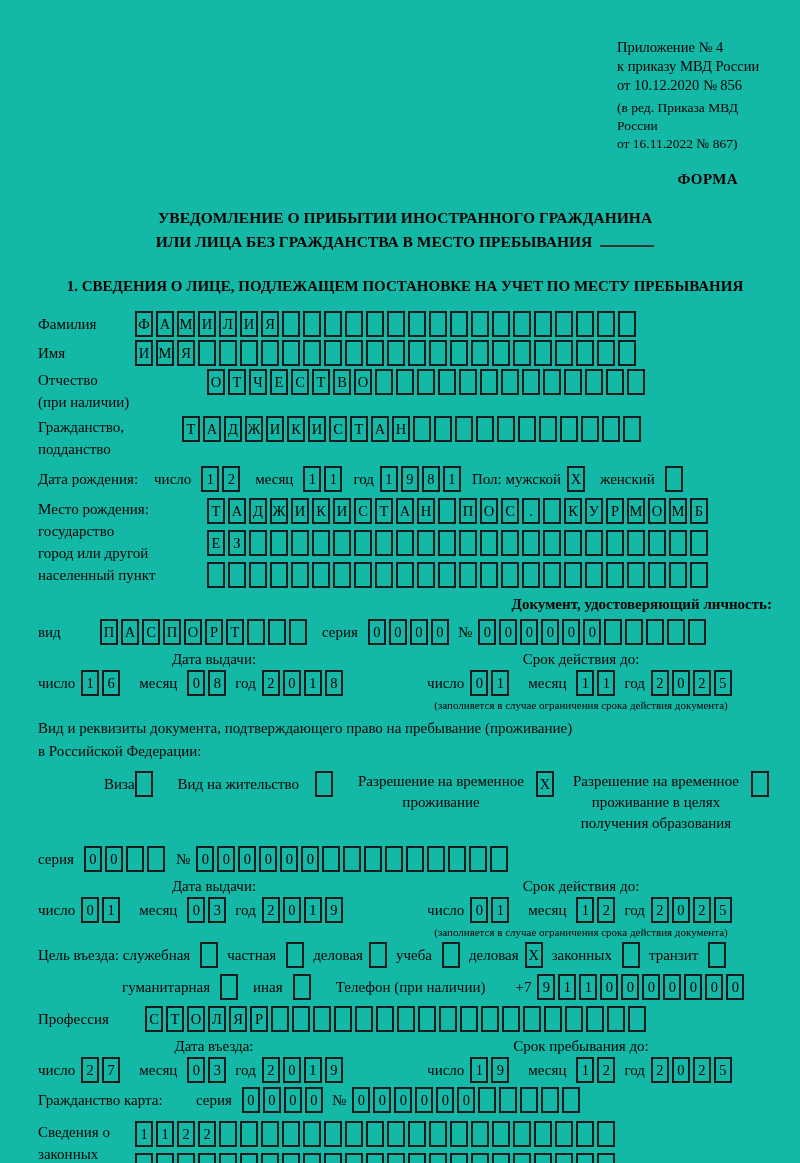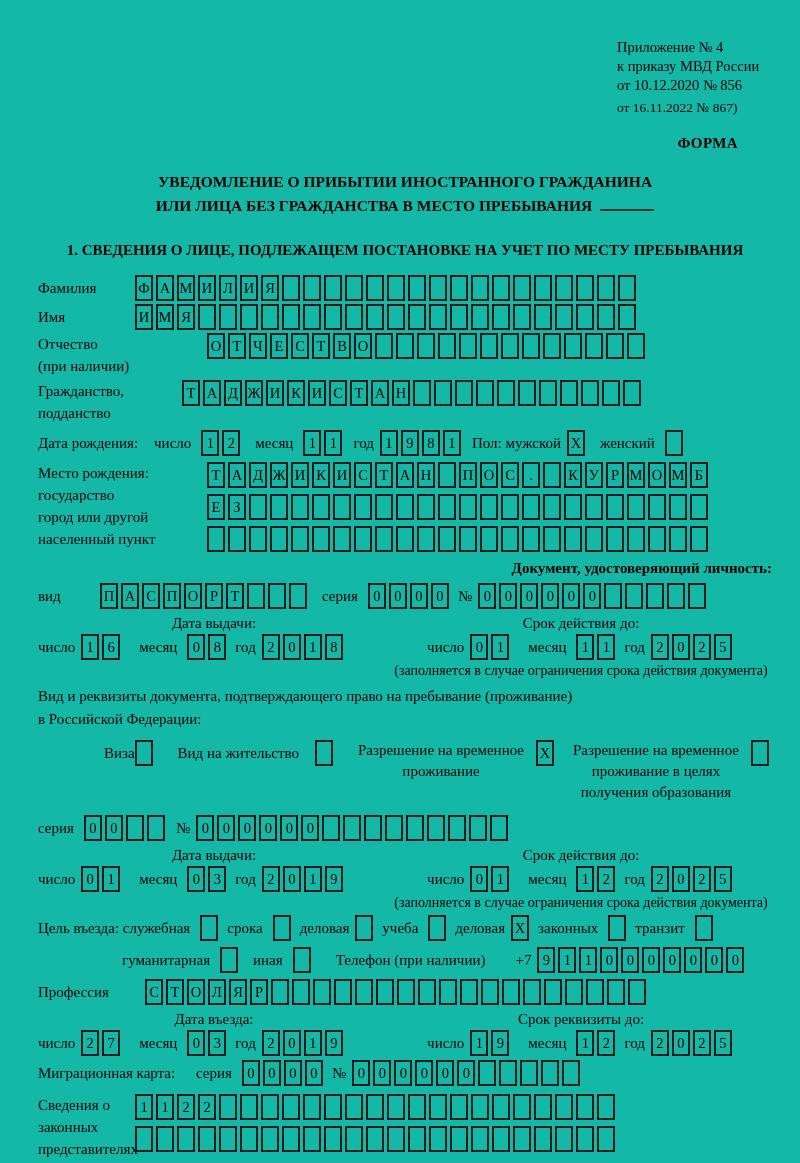--- a/index.html
+++ b/index.html
@@ -43,39 +43,40 @@
   .mr6 { margin-right: 6px; } .mr10 { margin-right: 10px; }
 
   .doc-head { text-align: right; font-weight: bold; font-size: 15px; margin: 8px 0 6px 0; }
 
   .datecols { display: flex; margin: 6px 0 4px 0; }
   .dcol { display: flex; flex-direction: column; font-family: Liberation Serif, serif; }
   .dcol.left  { width: 352px; }
   .dcol.right { width: 382px; }
   .dhead { text-align: center; font-size: 15px; margin-bottom: 2px; }
   .drow  { display: flex; align-items: center; }
-  .dnote { font-size: 14px; margin-top: 3px; text-align: center; white-space: nowrap; }
+  .dnote { font-size: 11px; margin-top: 3px; text-align: center; white-space: nowrap; }
 
   .resdoc { font-size: 15px; line-height: 1.55; margin-top: 6px; }
 
   .permits { display: flex; align-items: flex-start; margin-top: 8px; margin-bottom: 12px; justify-content: flex-end; }
   .cbl { font-size: 15px; line-height: 26px; flex: none; }
   .cbl.center { text-align: center; white-space: pre-line; line-height: 21px; }
 </style>
 </head>
 <body>
 
 <div class="page">
 
   <div class="annex">
     <div>Приложение № 4</div>
     <div>к приказу МВД России</div>
     <div>от 10.12.2020 № 856</div>
   </div>
   <div class="edition">
+    <div>(в ред. Приказа МВД России</div>
     <div>от 16.11.2022 № 867)</div>
   </div>
   <div class="forma">ФОРМА</div>
 
   <div class="title">
     <div>УВЕДОМЛЕНИЕ О ПРИБЫТИИ ИНОСТРАННОГО ГРАЖДАНИНА</div>
     <div><span>ИЛИ ЛИЦА БЕЗ ГРАЖДАНСТВА В МЕСТО ПРЕБЫВАНИЯ</span><span class="blank-line"></span></div>
   </div>
 
   <div class="section">1. СВЕДЕНИЯ О ЛИЦЕ, ПОДЛЕЖАЩЕМ ПОСТАНОВКЕ НА УЧЕТ ПО МЕСТУ ПРЕБЫВАНИЯ</div>
@@ -501,21 +502,21 @@
       </div>
       <div class="dnote">(заполняется в случае ограничения срока действия документа)</div>
     </div>
   </div>
 
   <div class="row aic" style="margin-top:4px">
     <span class="t mr10">Цель въезда: служебная</span>
     <span class="cells">
         <span class="cell"></span>
       </span>
-    <span class="t gap6 mr10">срока</span>
+    <span class="t gap6 mr10">частная</span>
     <span class="cells">
         <span class="cell"></span>
       </span>
     <span class="t gap6 mr6">деловая</span>
     <span class="cells">
         <span class="cell"></span>
       </span>
     <span class="t gap6 mr10">учеба</span>
     <span class="cells">
         <span class="cell"></span>
@@ -606,21 +607,21 @@
         <span class="t gap6 mr6">год</span>
         <span class="cells">
             <span class="cell">2</span>
             <span class="cell">0</span>
             <span class="cell">1</span>
             <span class="cell">9</span>
           </span>
       </div>
     </div>
     <div class="dcol right">
-      <div class="dhead">Срок реквизиты до:</div>
+      <div class="dhead">Срок пребывания до:</div>
       <div class="drow" style="justify-content:center">
         <span class="t mr6">число</span>
         <span class="cells">
             <span class="cell">1</span>
             <span class="cell">9</span>
           </span>
         <span class="t gap16 mr10">месяц</span>
         <span class="cells">
             <span class="cell">1</span>
             <span class="cell">2</span>
@@ -630,21 +631,21 @@
             <span class="cell">2</span>
             <span class="cell">0</span>
             <span class="cell">2</span>
             <span class="cell">5</span>
           </span>
       </div>
     </div>
   </div>
 
   <div class="row aic" style="margin-top:4px">
-    <span class="t" style="width:158px">Миграционная карта:</span>
+    <span class="t" style="width:158px">Гражданство карта:</span>
     <span class="t mr10">серия</span>
     <span class="cells">
         <span class="cell">0</span>
         <span class="cell">0</span>
         <span class="cell">0</span>
         <span class="cell">0</span>
       </span>
     <span class="t gap6 mr6">№</span>
     <span class="cells">
         <span class="cell">0</span>

